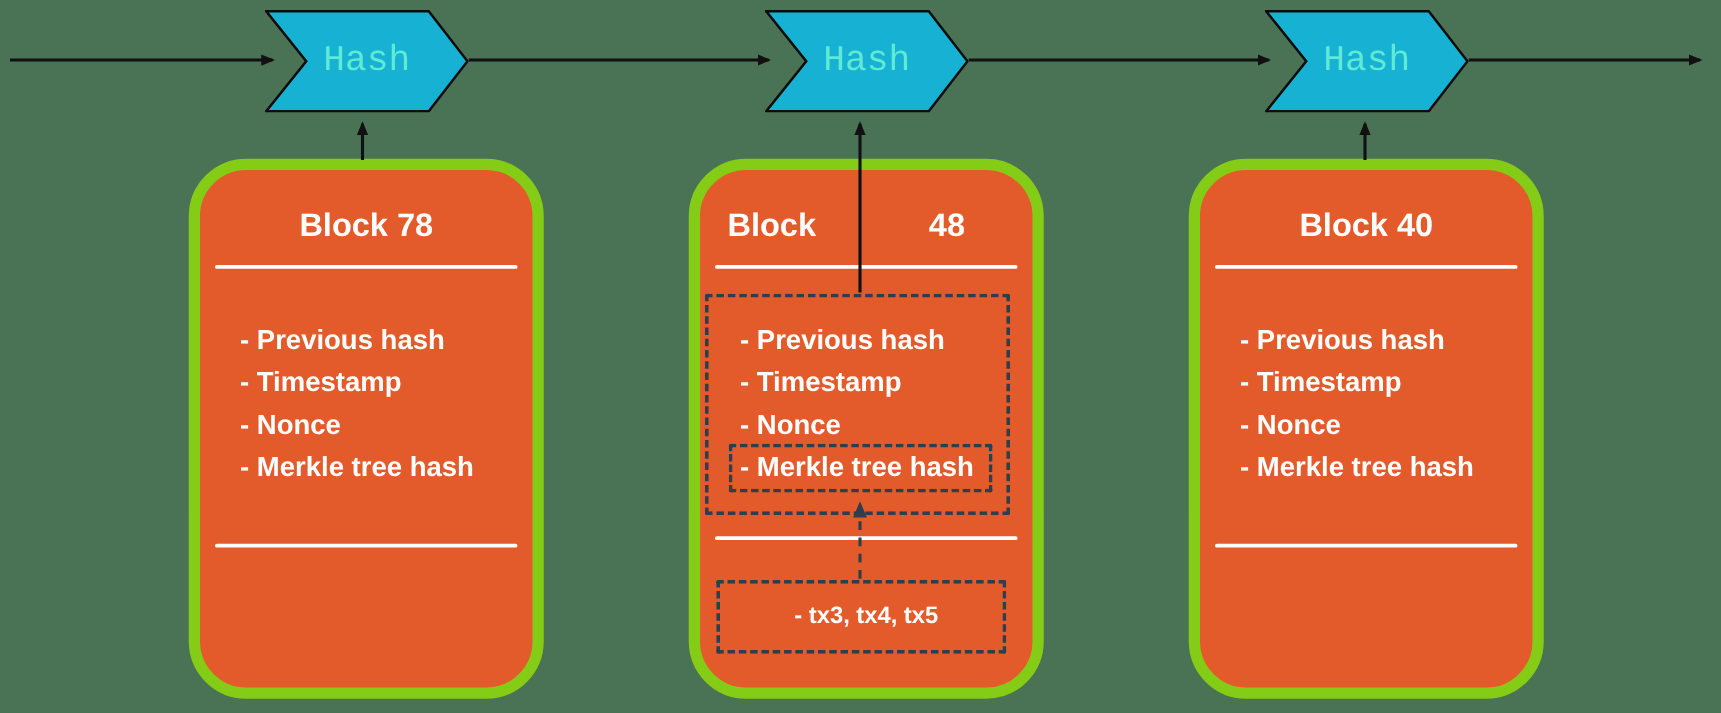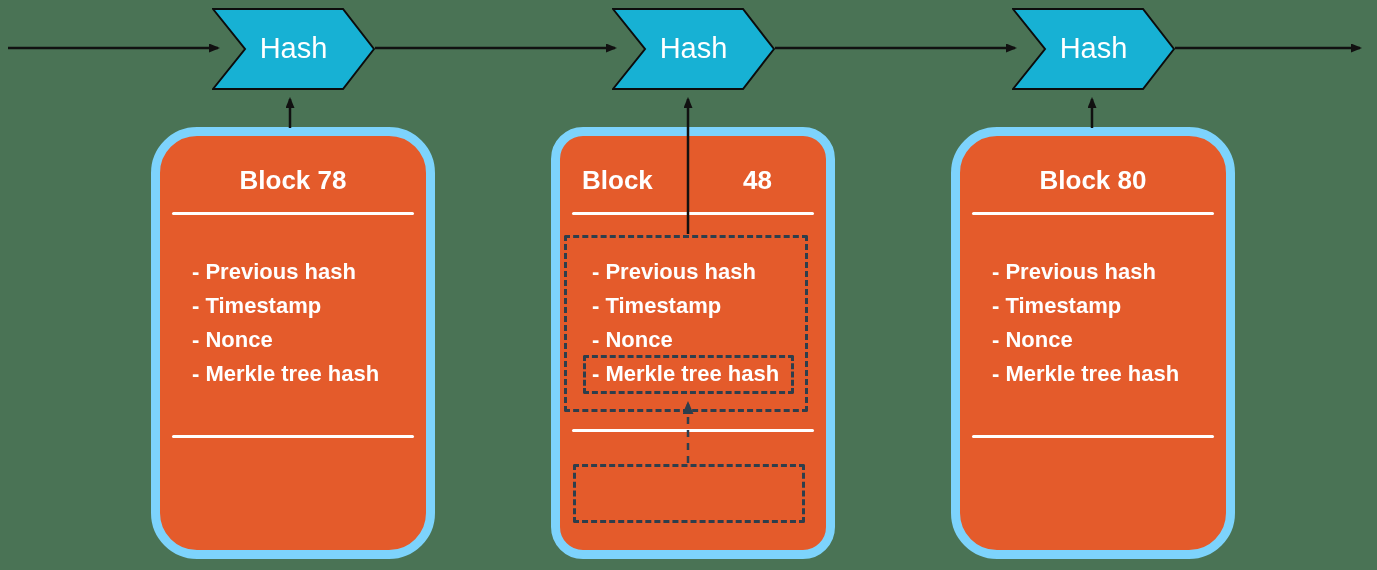--- a/index.html
+++ b/index.html
@@ -6,30 +6,30 @@
   #canvas{
     position:relative;width:1377px;height:570px;overflow:hidden;
     background:#4a7355;
     font-family:"Liberation Sans","DejaVu Sans",sans-serif;
   }
   
   .hash-node{position:absolute;top:8px;width:163px;height:82px;}
   .hash-node svg{position:absolute;left:0;top:0;display:block;}
   .hash-label{
     position:absolute;left:0;right:0;top:50%;transform:translateY(-52%);
-    text-align:center;font-size:29px;font-weight:400;color:#ffffff;
+    text-align:center;font-size:29px;font-weight:400;color:#5eead4;font-family:Liberation Mono, monospace;
   }
   #hash-1{left:212px;} #hash-2{left:612px;} #hash-3{left:1012px;}
   
   .block{
     position:absolute;top:127px;width:284px;height:432px;box-sizing:border-box;
-    background:#e45b2b;border:9px solid #7dd3fc;border-radius:46px;
+    background:#e45b2b;border:9px solid #84cc16;border-radius:46px;
     color:#ffffff;
   }
-  #block-1{left:151px;} #block-2{left:551px;border-radius:32px;} #block-3{left:951px;}
+  #block-1{left:151px;} #block-2{left:551px;} #block-3{left:951px;}
   .block-title{
     position:absolute;top:26px;left:0;right:0;height:36px;
     text-align:center;font-size:26px;font-weight:700;line-height:36px;
   }
   .block-title.split{
     display:flex;justify-content:space-between;text-align:left;
     padding:0 54px 0 22px;
   }
   .divider{position:absolute;left:12px;right:12px;height:3px;background:#ffffff;border-radius:2px;}
   .divider.d1{top:76px;}
@@ -94,24 +94,25 @@
     <div class="dashed-box" id="fields-outline"></div>
     <div class="dashed-box" id="merkle-outline"></div>
     <div class="fields">
       <div class="field-item">- Previous hash</div>
       <div class="field-item">- Timestamp</div>
       <div class="field-item">- Nonce</div>
       <div class="field-item">- Merkle tree hash</div>
     </div>
     <div class="divider d2"></div>
     <div class="dashed-box" id="tx-outline"></div>
+    <div class="tx-row">- tx3, tx4, tx5</div>
   </div>
 
   <div class="block" id="block-3">
-    <div class="block-title">Block 80</div>
+    <div class="block-title">Block 40</div>
     <div class="divider d1"></div>
     <div class="fields">
       <div class="field-item">- Previous hash</div>
       <div class="field-item">- Timestamp</div>
       <div class="field-item">- Nonce</div>
       <div class="field-item">- Merkle tree hash</div>
     </div>
     <div class="divider d2"></div>
   </div>
 

